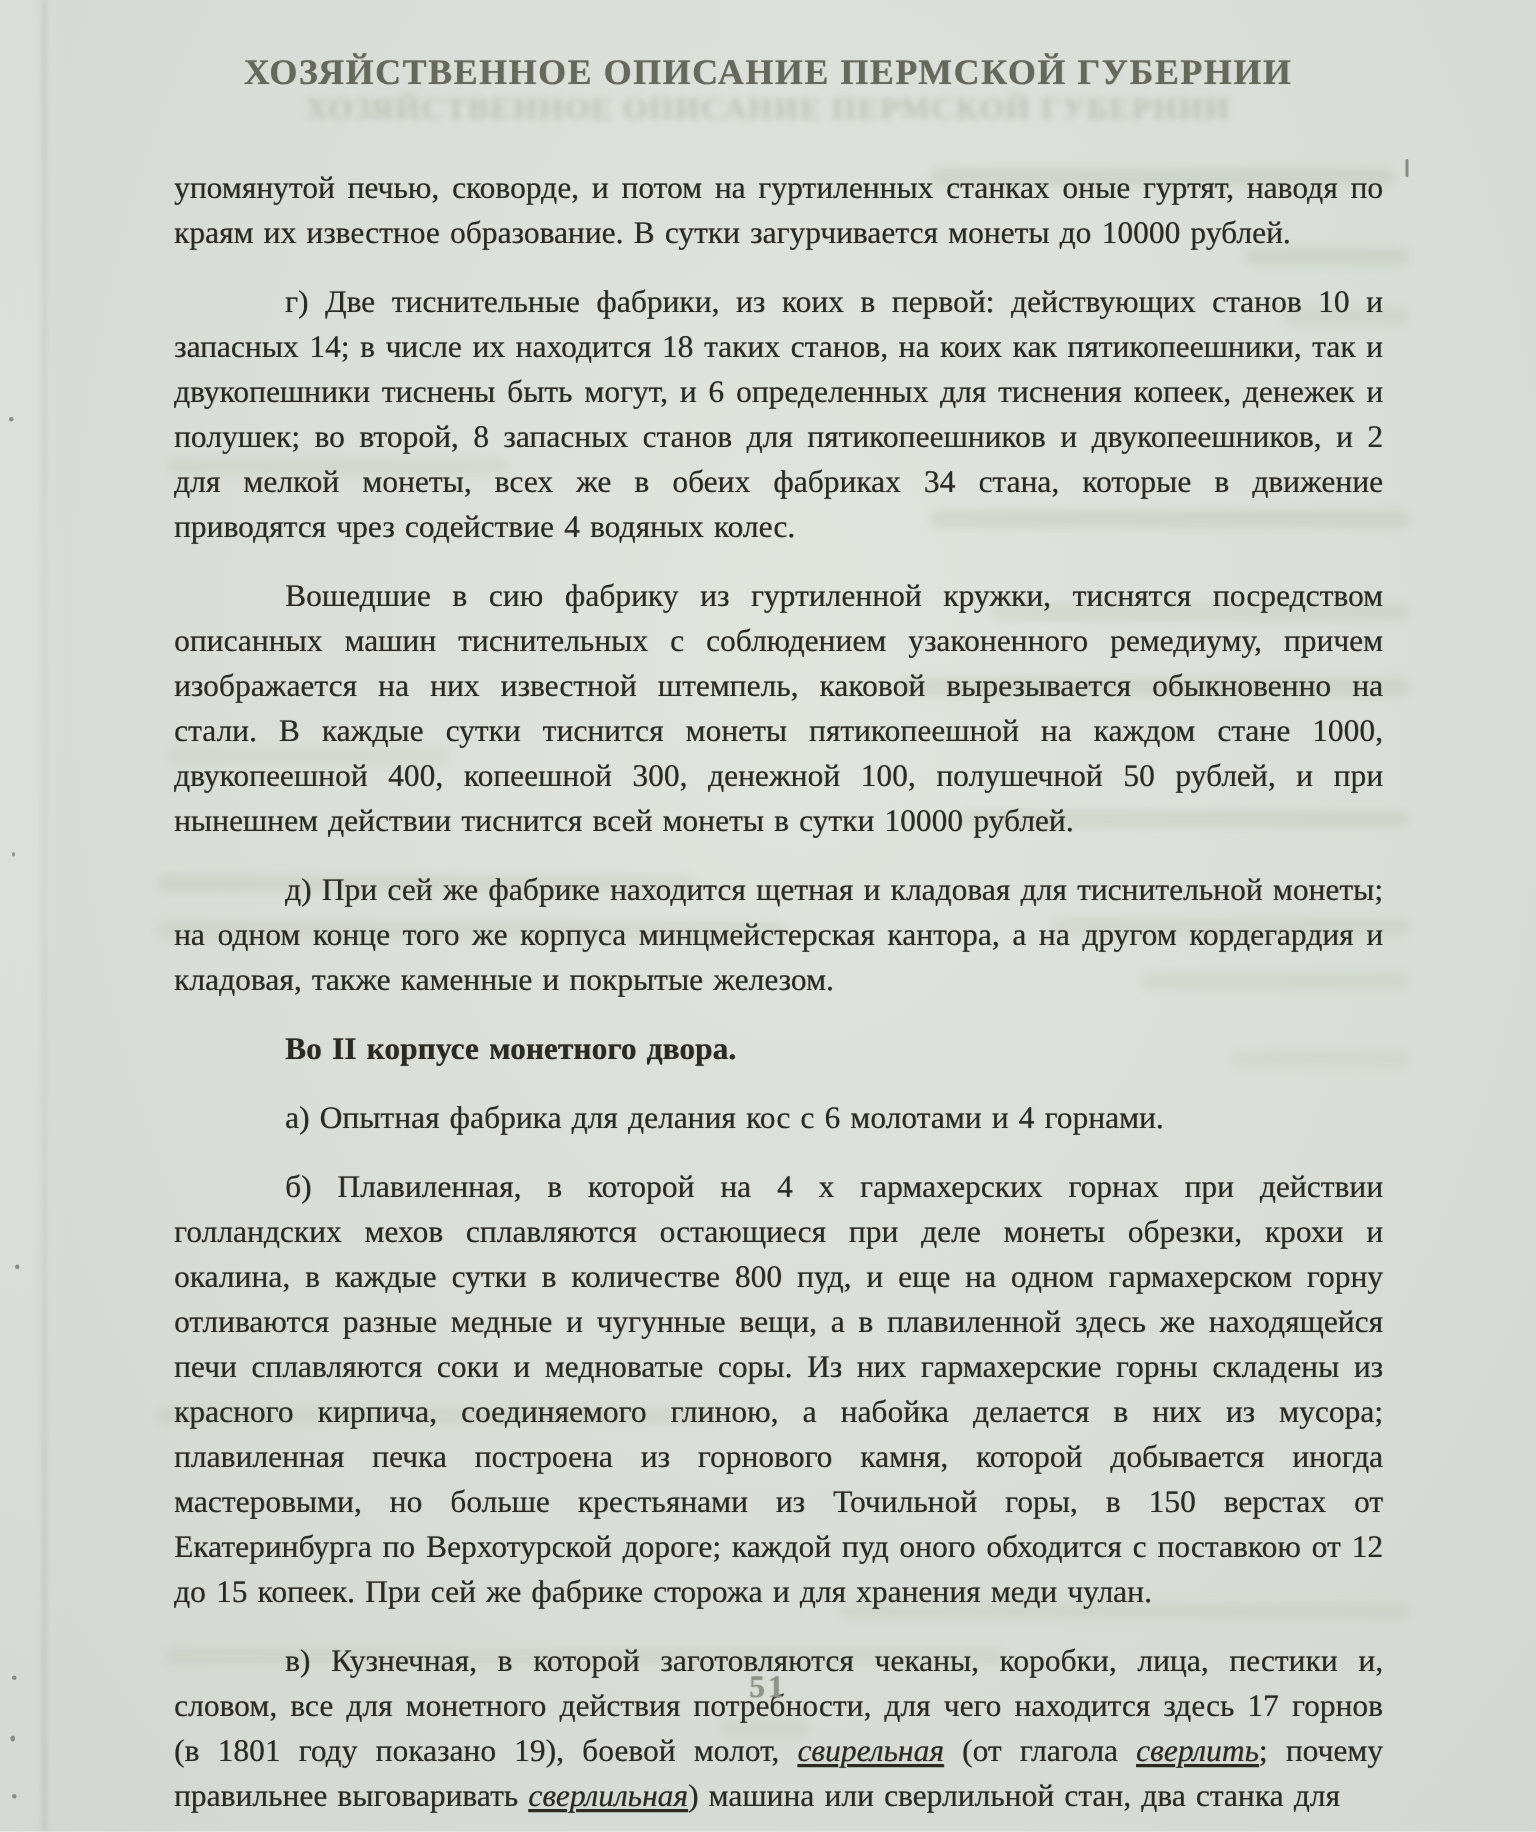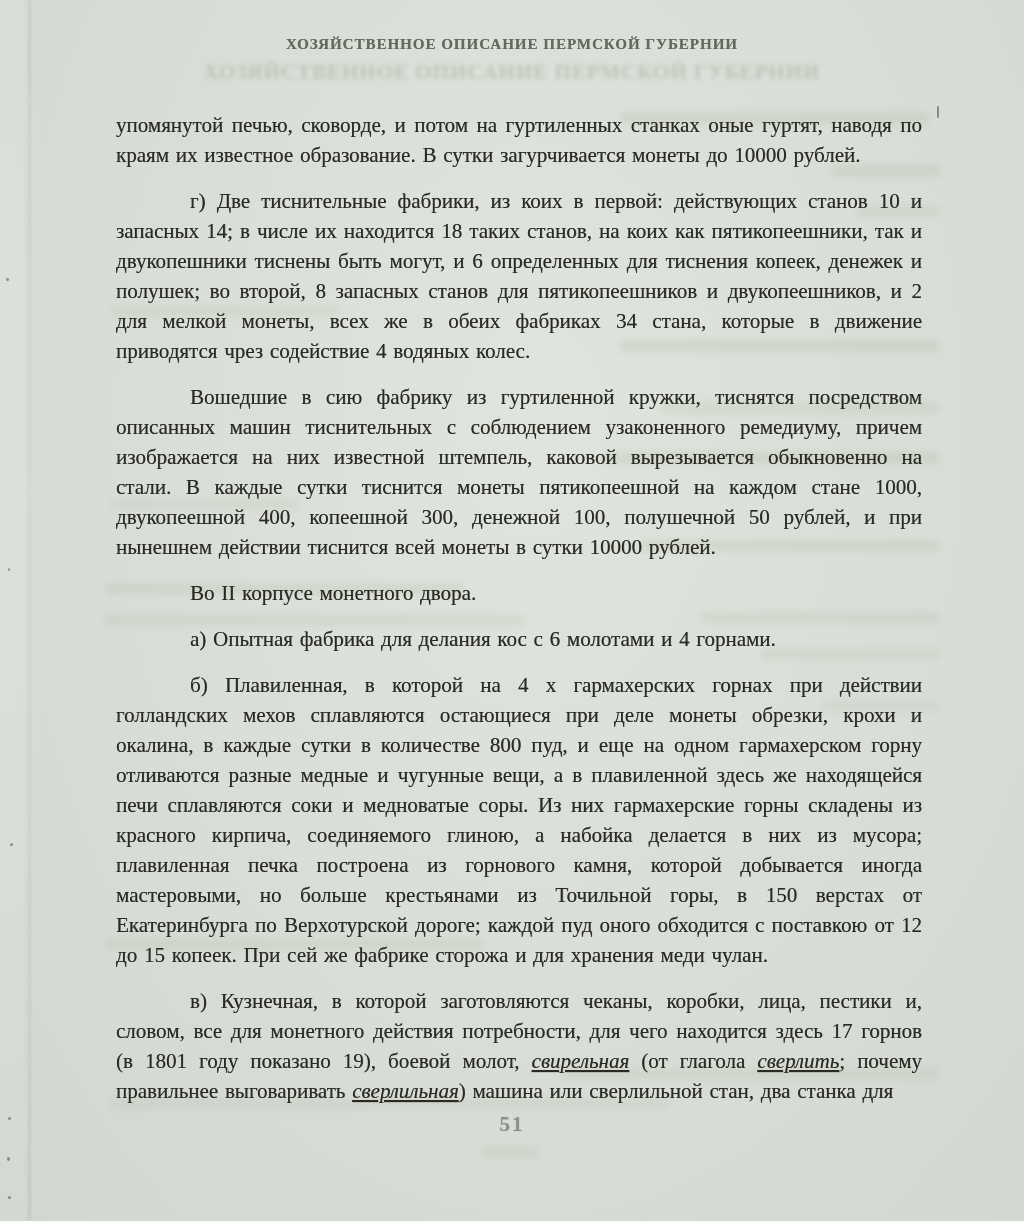--- a/index.html
+++ b/index.html
@@ -17,21 +17,21 @@
   
   .edge-line {
     position: absolute; left: 28px; top: 0; bottom: 0; width: 3px;
     background: linear-gradient(180deg, rgba(150,158,148,0.25), rgba(150,158,148,0.10) 40%, rgba(150,158,148,0.28));
     filter: blur(1.5px);
   }
   .running-header {
     position: absolute; top: 36px; left: 60px; right: 60px;
     text-align: center;
     font-weight: bold;
-    font-size: 15px;
+    font-size: 24px;
     letter-spacing: 1px;
     color: #65685a;
     text-shadow: 0.3px 0.3px 0.6px rgba(90,94,78,0.55);
   }
   .ghost-header {
     position: absolute; top: 60px; left: 60px; right: 60px;
     text-align: center;
     font-weight: bold;
     font-size: 21px;
     letter-spacing: 1px;
@@ -44,21 +44,21 @@
     color: #2a2a23;
     font-size: 21px;
     line-height: 30px;
     text-align: justify;
     word-spacing: 1.5px;
     text-shadow: 0.3px 0.3px 0.45px rgba(40,40,32,0.55);
   }
   .text-block p { margin: 16px; }
   .text-block p.indent { text-indent: 74px; }
   .text-block p.space-before { margin-top: 7px; }
-  .text-block p.heading { font-weight: normal; }
+  .text-block p.heading { font-weight: bold; }
   .text-block .em { font-style: italic; text-decoration: underline; }
   .page-number {
     position: absolute; top: 1112px; left: 0; right: 0;
     text-align: center;
     font-weight: bold;
     font-size: 21px;
     letter-spacing: 2px;
     color: #8f9287;
     text-shadow: 0 0 1px rgba(120,124,112,0.6);
   }
@@ -118,20 +118,21 @@
   <div class="speck" style="left:8px; top:1196px; width:3px; height:3px;"></div>
   <div class="tick" style="left:937px; top:106px;"></div>
 
   <div class="ghost-header">ХОЗЯЙСТВЕННОЕ ОПИСАНИЕ ПЕРМСКОЙ ГУБЕРНИИ</div>
   <div class="running-header">ХОЗЯЙСТВЕННОЕ ОПИСАНИЕ ПЕРМСКОЙ ГУБЕРНИИ</div>
 
   <div class="text-block">
       <p class=""><span>упомянутой печью, сковорде, и потом на гуртиленных станках оные гуртят, наводя по краям их известное образование. В сутки загурчивается монеты до 10000 рублей.</span></p>
       <p class="indent"><span>г) Две тиснительные фабрики, из коих в первой: действующих станов 10 и запасных 14; в числе их находится 18 таких станов, на коих как пятикопеешники, так и двукопешники тиснены быть могут, и 6 определенных для тиснения копеек, денежек и полушек; во второй, 8 запасных станов для пятикопеешников и двукопеешников, и 2 для мелкой монеты, всех же в обеих фабриках 34 стана, которые в движение приводятся чрез содействие 4 водяных колес.</span></p>
       <p class="indent"><span>Вошедшие в сию фабрику из гуртиленной кружки, тиснятся посредством описанных машин тиснительных с соблюдением узаконенного ремедиуму, причем изображается на них известной штемпель, каковой вырезывается обыкновенно на стали. В каждые сутки тиснится монеты пятикопеешной на каждом стане 1000, двукопеешной 400, копеешной 300, денежной 100, полушечной 50 рублей, и при нынешнем действии тиснится всей монеты в сутки 10000 рублей.</span></p>
+      <p class="indent space-before"><span>д) При сей же фабрике находится щетная и кладовая для тиснительной монеты; на одном конце того же корпуса минцмейстерская кантора, а на другом кордегардия и кладовая, также каменные и покрытые железом.</span></p>
       <p class="indent heading space-before"><span>Во II корпусе монетного двора.</span></p>
       <p class="indent"><span>а) Опытная фабрика для делания кос с 6 молотами и 4 горнами.</span></p>
       <p class="indent"><span>б) Плавиленная, в которой на 4 х гармахерских горнах при действии голландских мехов сплавляются остающиеся при деле монеты обрезки, крохи и окалина, в каждые сутки в количестве 800 пуд, и еще на одном гармахерском горну отливаются разные медные и чугунные вещи, а в плавиленной здесь же находящейся печи сплавляются соки и медноватые соры. Из них гармахерские горны складены из красного кирпича, соединяемого глиною, а набойка делается в них из мусора; плавиленная печка построена из горнового камня, которой добывается иногда мастеровыми, но больше крестьянами из Точильной горы, в 150 верстах от Екатеринбурга по Верхотурской дороге; каждой пуд оного обходится с поставкою от 12 до 15 копеек. При сей же фабрике сторожа и для хранения меди чулан.</span></p>
       <p class="indent"><span>в) Кузнечная, в которой заготовляются чеканы, коробки, лица, пестики и, словом, все для монетного действия потребности, для чего находится здесь 17 горнов (в 1801 году показано 19), боевой молот, </span><span class="em">свирельная</span><span> (от глагола </span><span class="em">сверлить</span><span>; почему правильнее выговаривать </span><span class="em">сверлильная</span><span>) машина или сверлильной стан, два станка для</span></p>
     </div>
 
   <div class="page-number">51</div>
 </div>
 
 </body></html>

